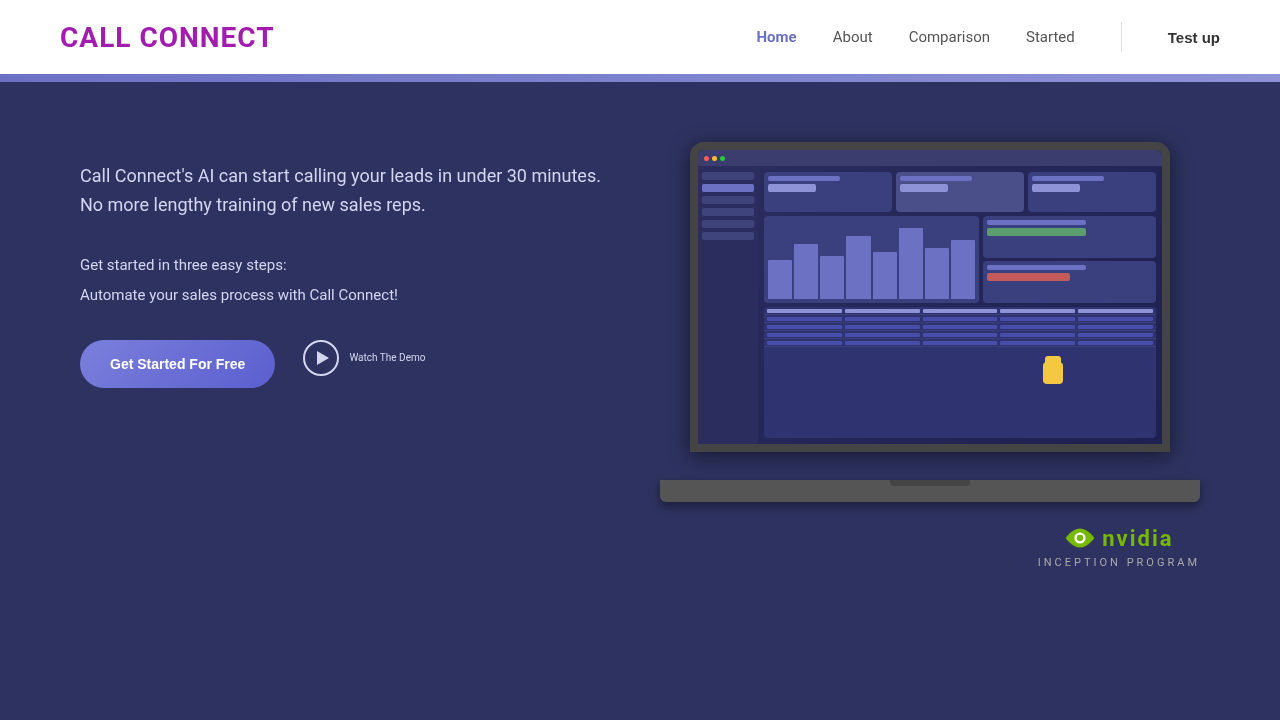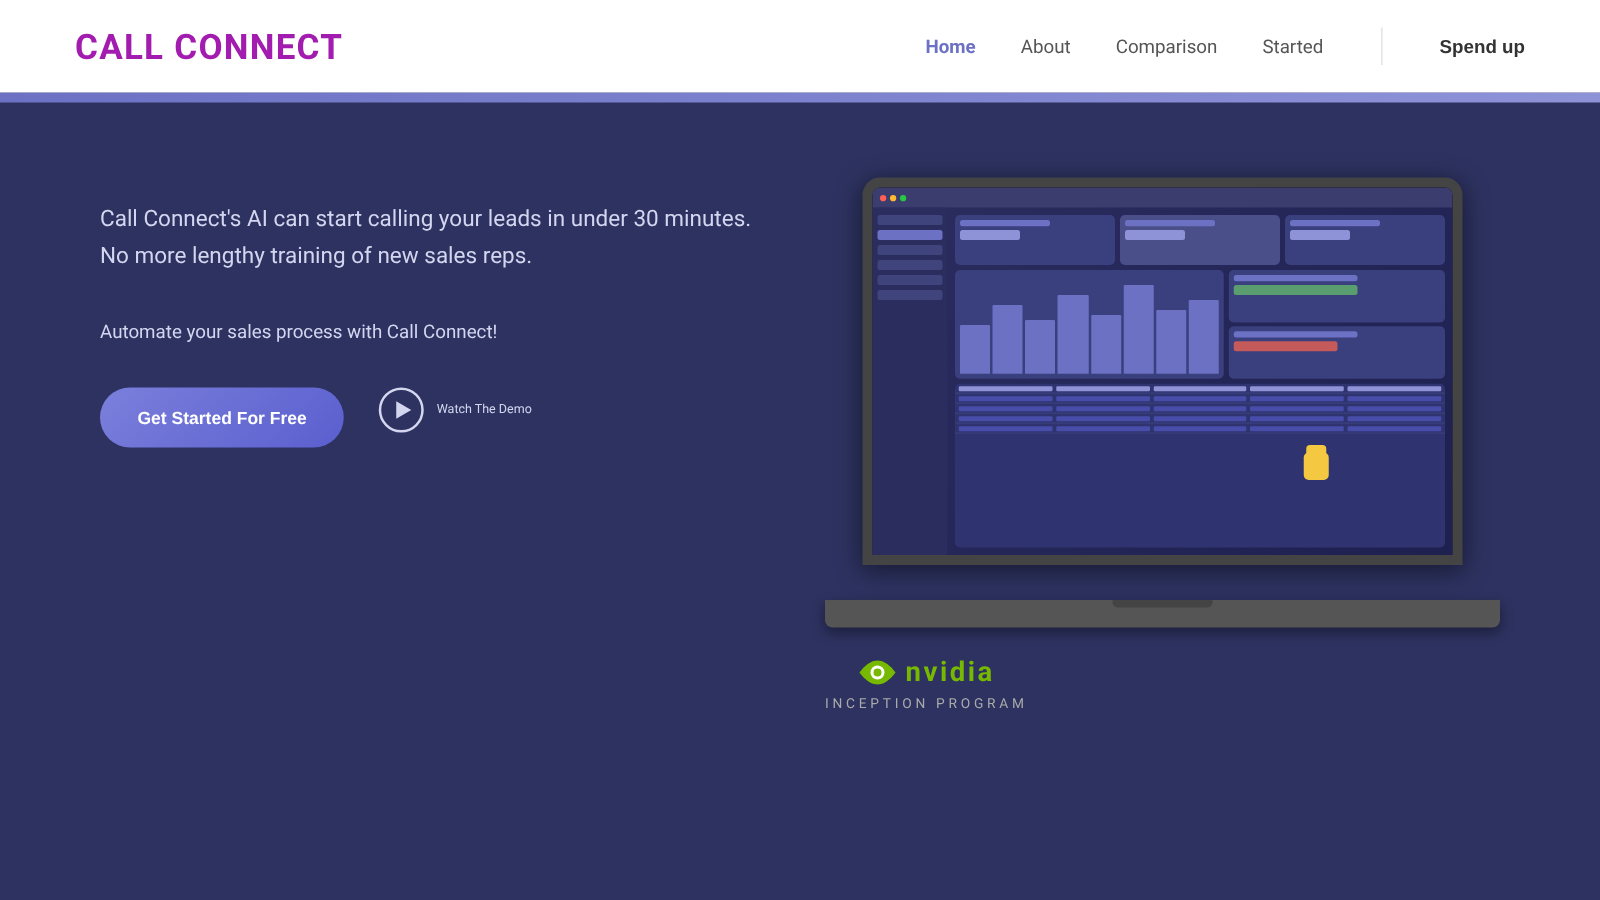--- a/index.html
+++ b/index.html
@@ -177,21 +177,21 @@
       border-bottom: 7px solid transparent;
       border-left: 12px solid #d4d6f0;
       margin-left: 3px;
     }
 
     
     .hero-right {
       flex: 1;
       display: flex;
       flex-direction: column;
-      align-items: flex-start;
+      align-items: flex-end;
       justify-content: flex-start;
       padding-top: 0;
     }
 
     .laptop-container {
       position: relative;
       width: 540px;
       height: 360px;
     }
 
@@ -434,30 +434,31 @@
 <body>
 
 <header class="header">
   <div class="logo">CALL CONNECT</div>
   <nav class="nav">
     <a class="nav-link active">Home</a>
     <a class="nav-link">About</a>
     <a class="nav-link">Comparison</a>
     <a class="nav-link">Started</a>
     <div class="nav-divider"></div>
-    <button class="signup-btn">Spend up</button>
+    <button class="signup-btn">Test up</button>
   </nav>
 </header>
 
 <div class="accent-bar"></div>
 
 <section class="hero">
 
   <div class="hero-left">
     <p class="hero-subtitle">Call Connect's AI can start calling your leads in under 30 minutes. No more lengthy training of new sales reps.</p>
+    <p class="steps-label">Get started in three easy steps:</p>
     <p class="automate-text">Automate your sales process with Call Connect!</p>
 
     <div class="cta-row">
       <button class="cta-primary">Get Started For Free</button>
       <div class="cta-secondary">
         <div class="play-icon">
           <div class="play-triangle"></div>
         </div>
         <span>Watch The Demo</span>
       </div>

